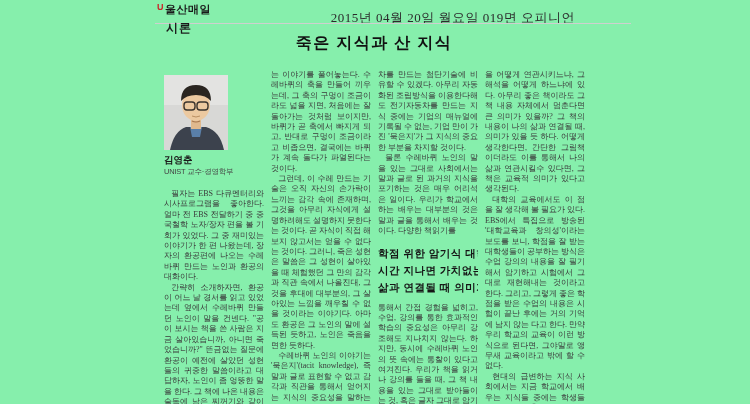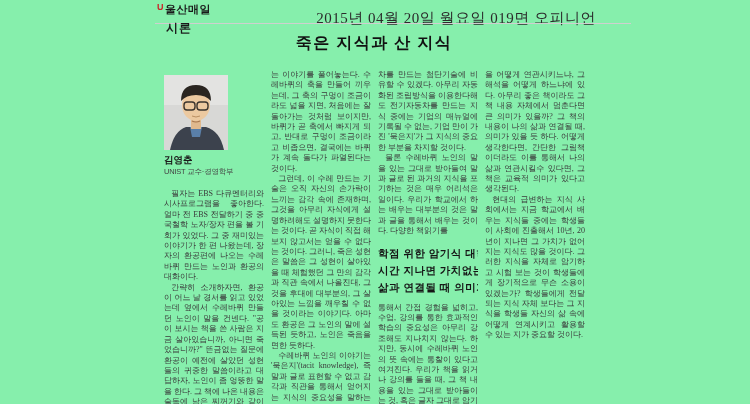--- a/index.html
+++ b/index.html
@@ -2,21 +2,21 @@
 <html><head>
 <meta charset="utf-8">
 <style>
   html,body{margin:0;padding:0;background:#ffffff;}
   .page{position:relative;width:750px;height:404px;background:#86efac;overflow:hidden;
         font-family:"Liberation Serif",serif;color:#333;}
   
   .logo{position:absolute;left:157px;top:2px;font-family:"Liberation Sans",sans-serif;
         font-weight:bold;font-size:11px;color:#1a1a1a;letter-spacing:.5px;}
   .logo .mark{color:#cc2228;font-size:9px;vertical-align:3px;margin-right:1px;}
-  .dateline{position:absolute;right:154px;top:9px;font-size:15px;color:#2b2b2b;
+  .dateline{position:absolute;right:175px;top:9px;font-size:13px;color:#2b2b2b;
         letter-spacing:.5px;white-space:nowrap;}
   .header-rule{position:absolute;left:155px;top:23px;width:476px;height:1px;background:#cfcfcf;}
   .section-label{position:absolute;left:166px;top:20px;font-family:"Liberation Sans",sans-serif;
         font-weight:bold;font-size:12px;color:#1a1a1a;letter-spacing:1px;}
   
   .headline{position:absolute;left:164px;top:33px;width:420px;text-align:center;
         font-weight:bold;font-size:16px;color:#111;letter-spacing:1.5px;white-space:nowrap;}
   
   .col{position:absolute;width:100px;top:64px;height:356px;overflow:hidden;
         font-size:8px;line-height:10.4px;text-align:justify;color:#3a3a3a;margin-top:6px;}
@@ -76,28 +76,29 @@
   </div>
 
   <div class="col col-2">
     <p class="cont">는 이야기를 풀어놓는다. 수레바퀴의 축을 만들어 끼우는데, 그 축의 구멍이 조금이라도 넓을 지면, 처음에는 잘 돌아가는 것처럼 보이지만, 바퀴가 곧 축에서 빠지게 되고, 반대로 구멍이 조금이라고 비좁으면, 결국에는 바퀴가 계속 돌다가 파열된다는 것이다.</p>
     <p>그런데, 이 수레 만드는 기술은 오직 자신의 손가락이 느끼는 감각 속에 존재하며, 그것을 아무리 자식에게 설명하려해도 설명하지 못한다는 것이다. 곧 자식이 직접 해보지 않고서는 얻을 수 없다는 것이다. 그러니, 죽은 성현은 말씀은 그 성현이 살아있을 때 체험했던 그 만의 감각과 직관 속에서 나올진대, 그것을 후대에 대부분의, 그 살아있는 느낌을 깨우칠 수 없을 것이라는 이야기다. 아마도 환공은 그 노인의 말에 설득된 듯하고, 노인은 죽음을 면한 듯하다.</p>
     <p>수레바퀴 노인의 이야기는 '묵은지'(tacit knowledge), 즉 말과 글로 표현할 수 없고 감각과 직관을 통해서 얻어지는 지식의 중요성을 말하는 듯하다. 예컨대, 자전거를 타는 일도 말과 글로 표현해서는 제대로 전달하기 힘들지만, 본인이 직접 자전거를 타면서 배운다면 그 균형을 잡는 느낌을 제대로 잡을 수 있다. 고작 수레바퀴라고 하지만, 기원전 200년 전 수레바퀴를 만드는 것은 지금으로 말하면 아마도 차세대 전기자동</p>
   </div>
 
   <div class="col col-3">
     <p class="cont">차를 만드는 첨단기술에 비유할 수 있겠다. 아무리 자동화된 조립방식을 이용한다해도 전기자동차를 만드는 지식 중에는 기업의 매뉴얼에 기록될 수 없는, 기업 만이 가진 '묵은지'가 그 지식의 중요한 부분을 차지할 것이다.</p>
-    <p>물론 수레바퀴 노인의 말을 있는 그대로 받아들여 말과 글로 된 과거의 지식을 포기하는 것은 매우 어리석은 일이다. 우리가 학교에서 하는 배우는 대부분의 것은 말과 글을 통해서 배우는 것이다. 다양한 책읽기를</p>
+    <p>물론 수레바퀴 노인의 말을 있는 그대로 사회에서는 말과 글로 된 과거의 지식을 포기하는 것은 매우 어리석은 일이다. 우리가 학교에서 하는 배우는 대부분의 것은 말과 글을 통해서 배우는 것이다. 다양한 책읽기를</p>
     <div class="pull-quote">
       <div>학점 위한 암기식 대학교육</div>
       <div>시간 지나면 가치없는 지식</div>
       <div>삶과 연결될 때 의미가 있어</div>
     </div>
     <p class="cont">통해서 간접 경험을 넓히고, 수업, 강의를 통한 효과적인 학습의 중요성은 아무리 강조해도 지나치지 않는다. 하지만, 동시에 수레바퀴 노인의 뜻 속에는 통찰이 있다고 여겨진다. 우리가 책을 읽거나 강의를 들을 때, 그 책 내용을 있는 그대로 받아들이는 것, 혹은 글자 그대로 암기하는 것은 그리 교육적으로 의미있을 것 같지 않다.</p>
 
   </div>
 
   <div class="col col-4">
     <p class="cont">을 어떻게 연관시키느냐, 그 해석을 어떻게 하느냐에 있다. 아무리 좋은 책이라도 그 책 내용 자체에서 멈춘다면 큰 의미가 있을까? 그 책의 내용이 나의 삶과 연결될 때, 의미가 있을 듯 하다. 어떻게 생각한다면, 간단한 그림책이더라도 이를 통해서 나의 삶과 연관시킬수 있다면, 그 책은 교육적 의미가 있다고 생각된다.</p>
+    <p>대학의 교육에서도 이 점을 잘 생각해 볼 필요가 있다. EBS에서 특집으로 방송된 '대학교육과 창의성'이라는 보도를 보니, 학점을 잘 받는 대학생들이 공부하는 방식은 수업 강의의 내용을 잘 필기해서 암기하고 시험에서 그대로 재현해내는 것이라고 한다. 그리고, 그렇게 좋은 학점을 받은 수업의 내용은 시험이 끝난 후에는 거의 기억에 남지 않는 다고 한다. 만약 우리 학교의 교육이 이런 방식으로 된다면, 그야말로 앵무새 교육이라고 밖에 할 수 없다.</p>
     <p>현대의 급변하는 지식 사회에서는 지금 학교에서 배우는 지식들 중에는 학생들이 사회에 진출해서 10년, 20년이 지나면 그 가치가 없어지는 지식도 많을 것이다. 그러한 지식을 자체로 암기하고 시험 보는 것이 학생들에게 장기적으로 무슨 소용이 있겠는가? 학생들에게 전달되는 지식 자체 보다는 그 지식을 학생들 자신의 삶 속에 어떻게 연계시키고 활용할 수 있는 지가 중요할 것이다.</p>
   </div>
 
 </div>
 
 </body></html>

